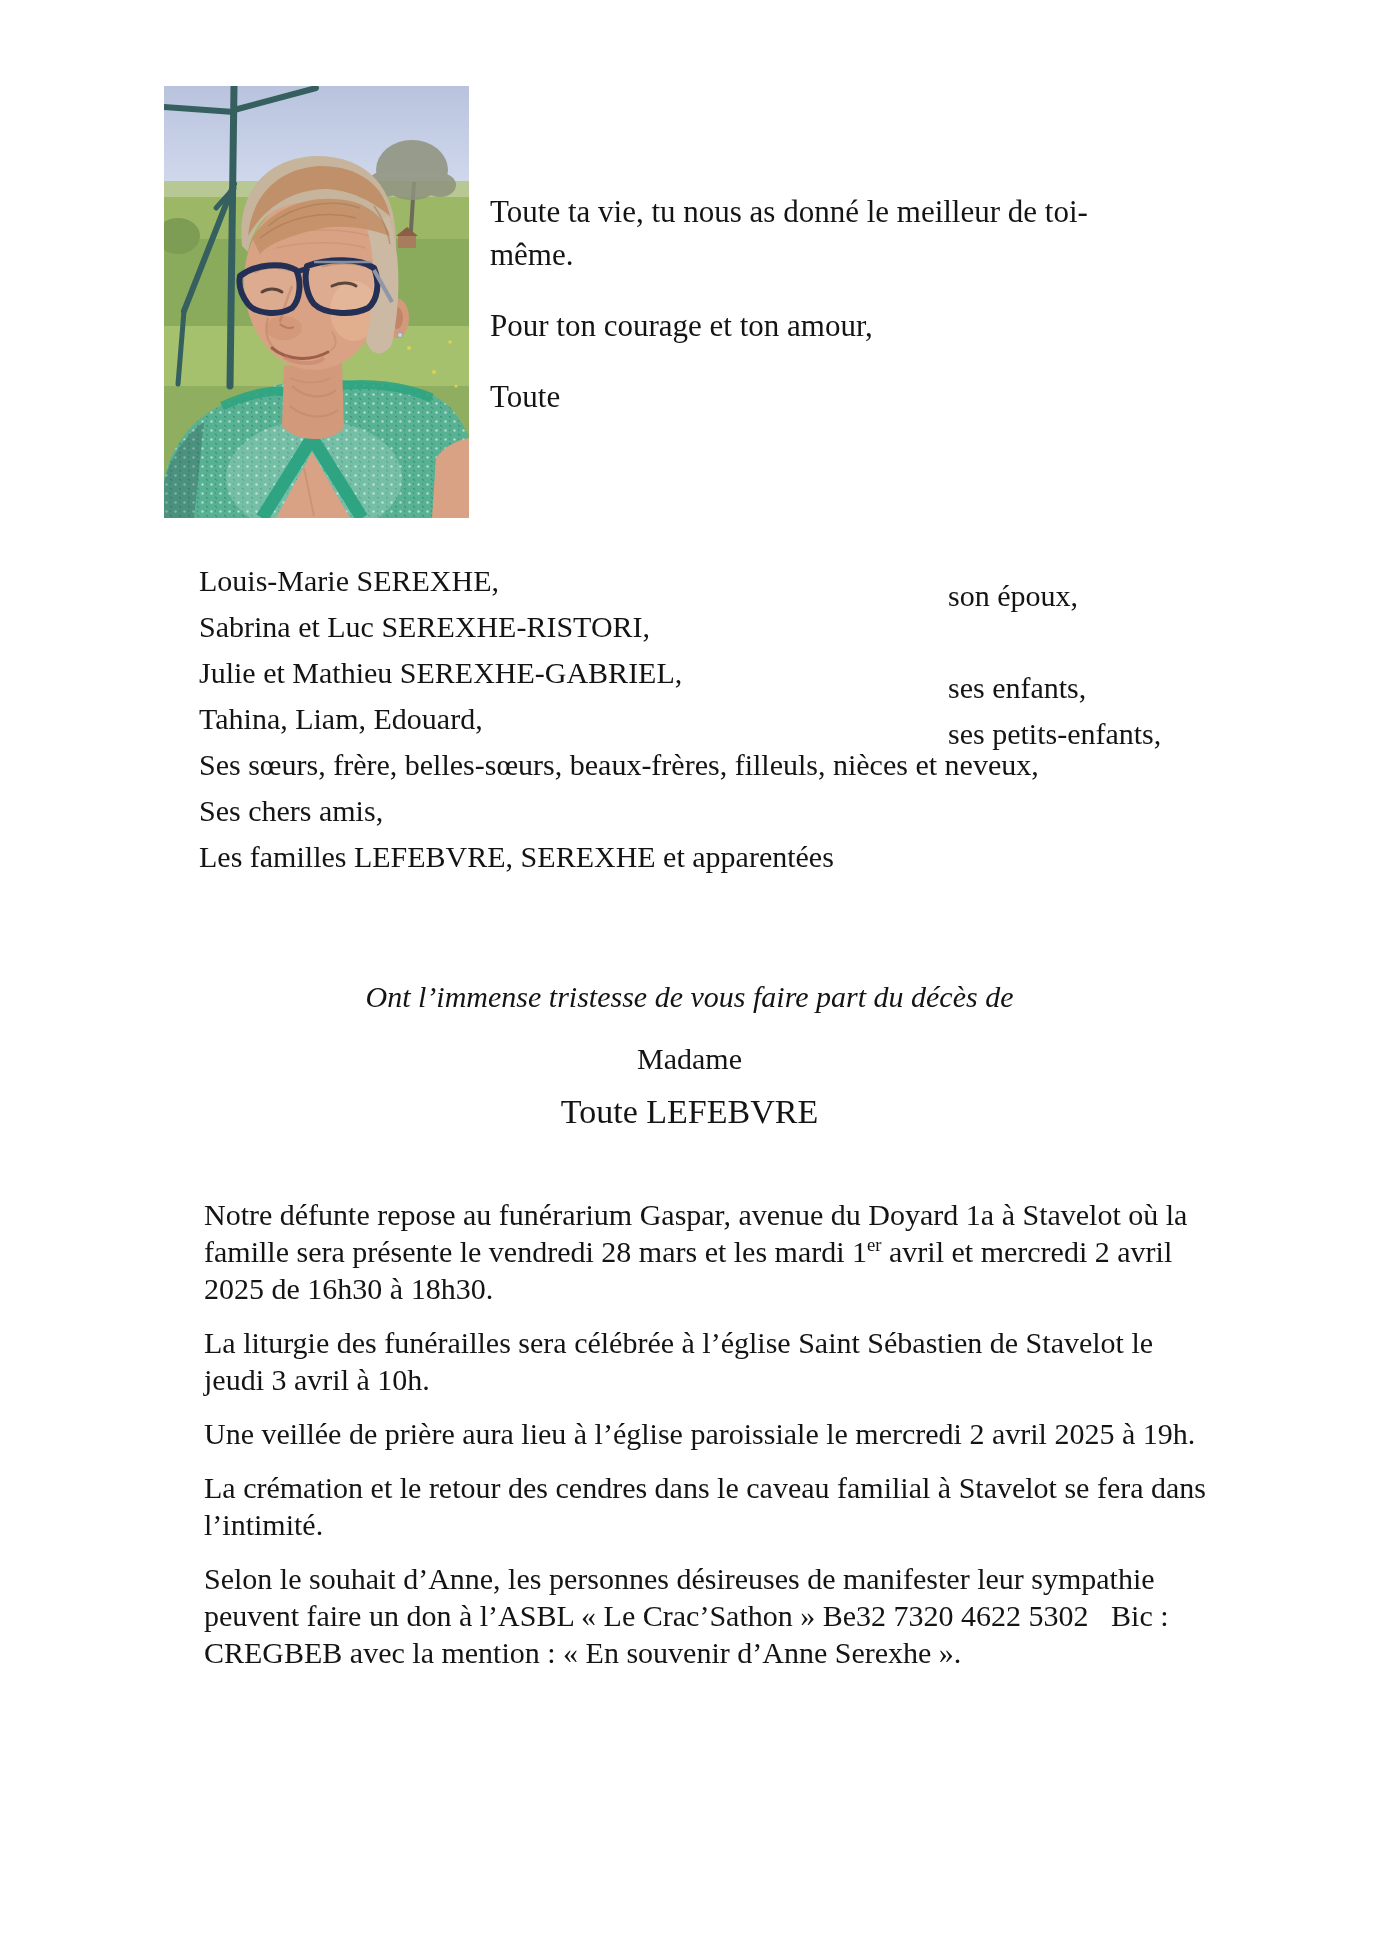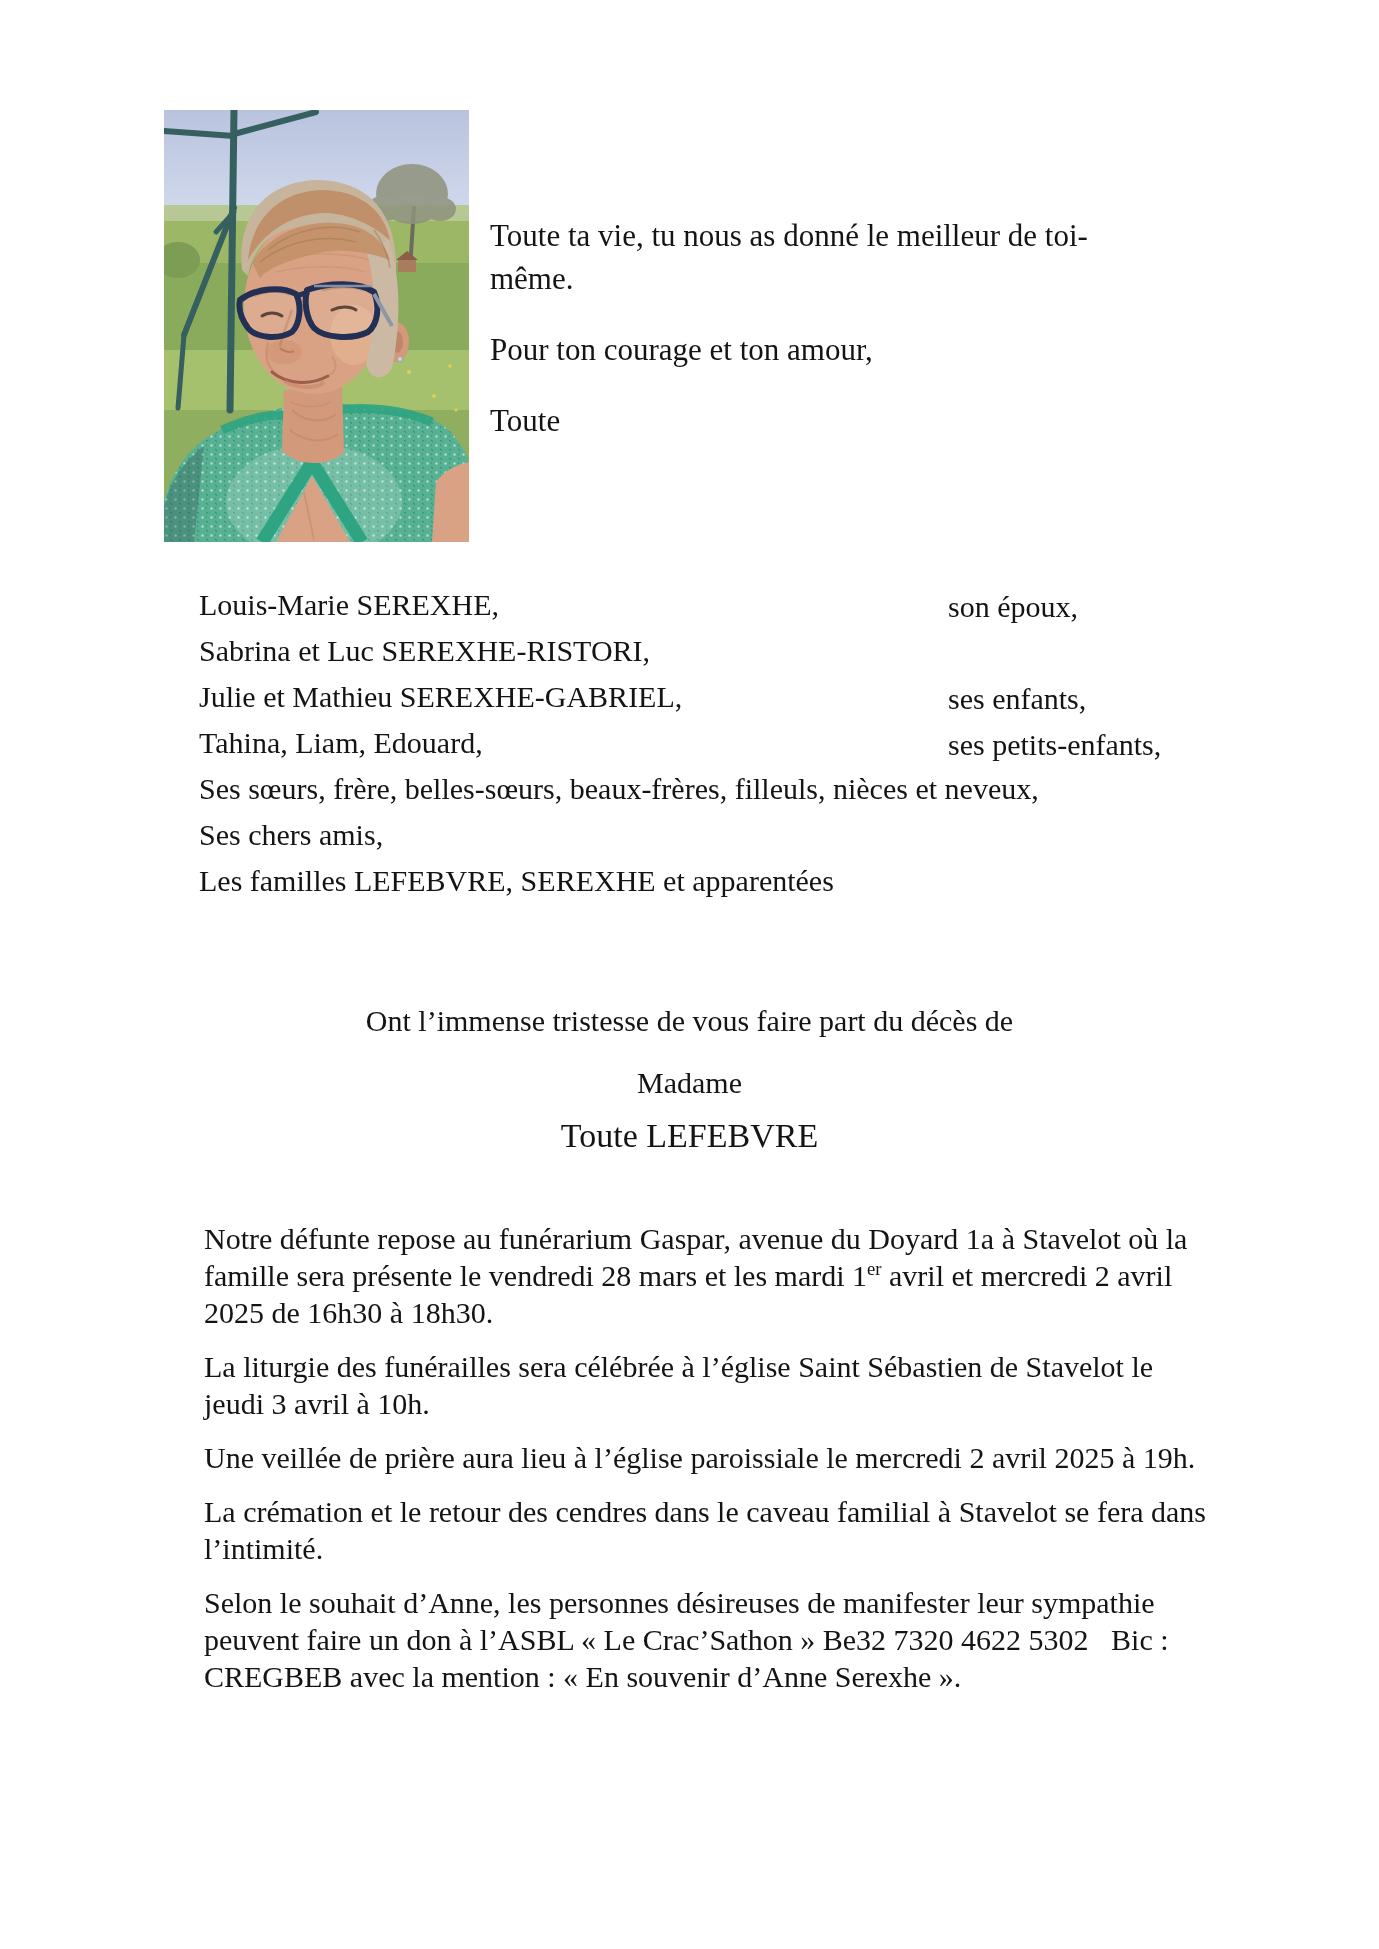--- a/index.html
+++ b/index.html
@@ -8,38 +8,38 @@
     width: 1379px;
     height: 1949px;
     font-family: "Liberation Serif", serif;
     color: #141414;
     position: relative;
     overflow: hidden;
   }
   .page { padding: 0 164px; }
 
   
-  .top-section { display: flex; padding-top: 110px; }
+  .top-section { display: flex; padding-top: 86px; }
   .photo-frame { width: 305px; height: 432px; flex: 0 0 auto; overflow: hidden; }
   .photo-frame svg { display: block; width: 305px; height: 432px; }
 
   .quote-block { margin-left: 21px; padding-top: 104px; font-size: 31px; }
   .quote-para { margin-bottom: 11px; }
   .quote-line { display: block; line-height: 43px; }
   .quote-single { line-height: 43px; margin-bottom: 11px; margin-top: 28px; }
 
   
   .family-list { margin-top: 40px; font-size: 30px; margin-left: 35px; }
   .family-row { position: relative; line-height: 46px; }
-  .relation { position: absolute; left: 749px; top: 2px; white-space: nowrap; }
+  .relation { position: absolute; left: 749px; top: 15px; white-space: nowrap; }
 
   
   .announcement { margin-top: 96px; text-align: center; font-size: 30px; }
   .a-line { line-height: 42px; margin-top: 20px; }
-  .a-line:first-child { margin-top: 0; }
+  .a-line:first-child { margin-top: 0; font-style: italic; }
   .a-name { font-size: 34px; line-height: 46px; margin-top: 9px; }
   .a-dates { margin-top: 12px; }
 
   
   .details { margin-top: 61px; font-size: 30px; }
   .details p { line-height: 37px; margin-bottom: 17px; text-align: left; margin-left: 40px; }
   .details sup { font-size: 0.62em; vertical-align: super; line-height: 0; }
 </style>
 </head>
 <body>

